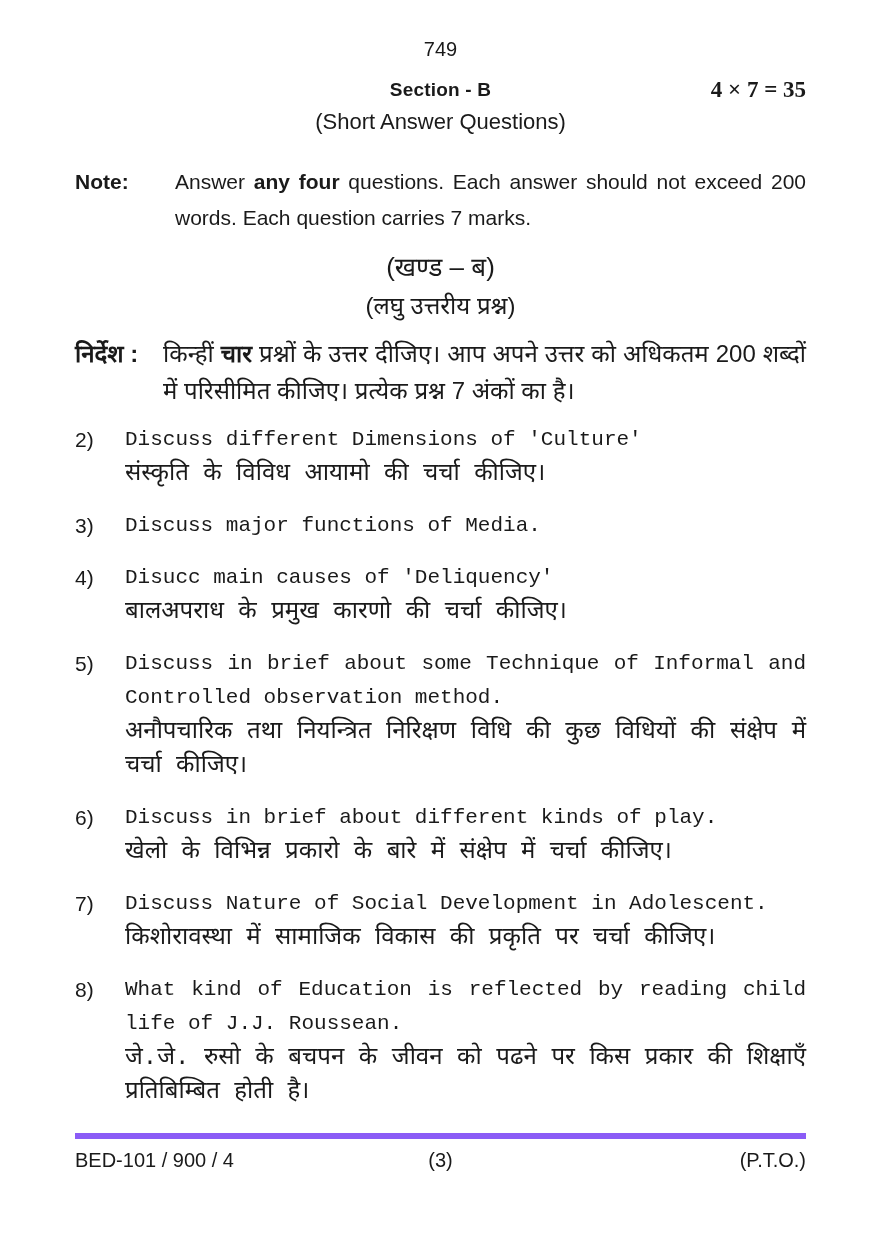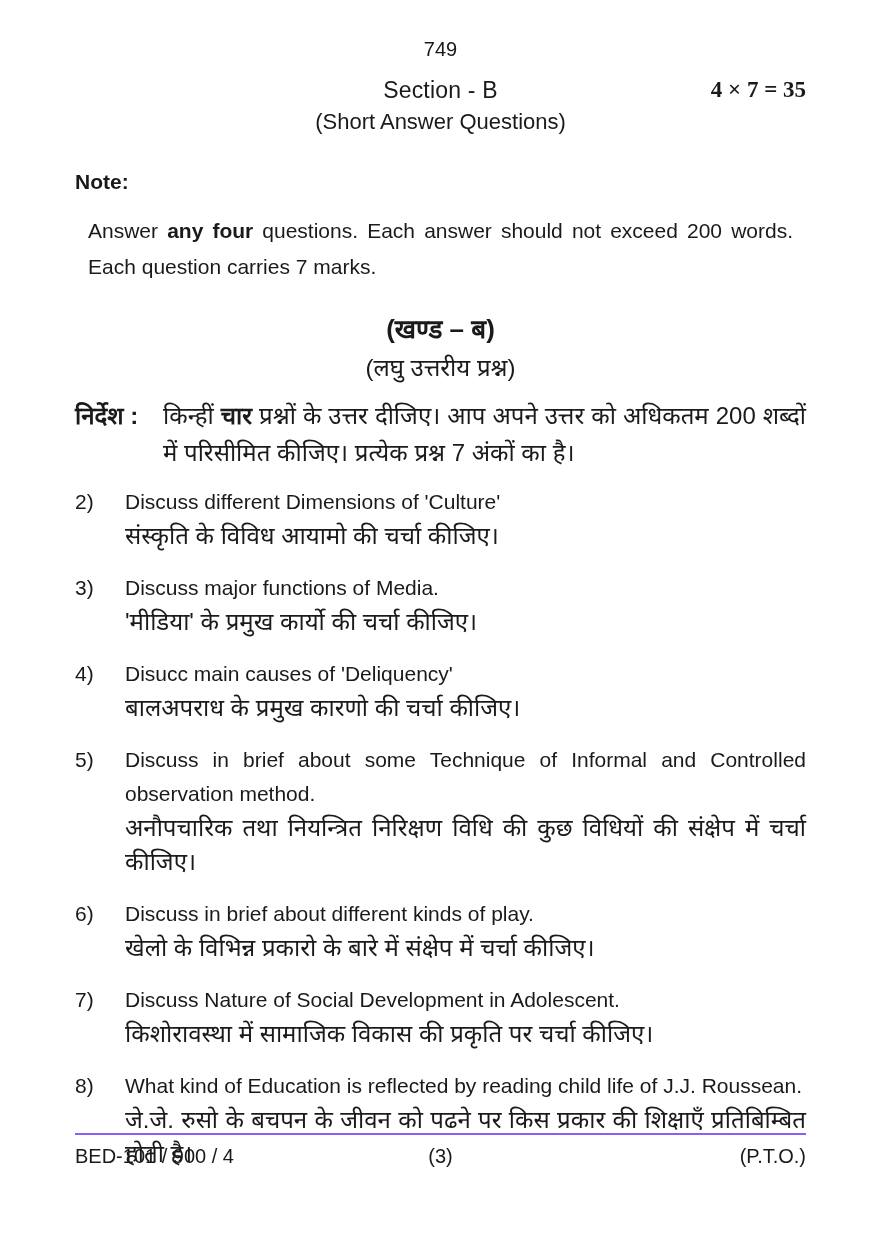--- a/index.html
+++ b/index.html
@@ -22,54 +22,54 @@
     font-size: 20px;
     line-height: 22px;
     margin-bottom: 16px;
   }
   .section-row {
     position: relative;
     text-align: center;
     margin-bottom: 4px;
   }
   .section-title {
-    font-size: 23px;
-    font-weight: normal;
+    font-size: 19px;
+    font-weight: bold;
     line-height: 28px;
     letter-spacing: 0.2px;
   }
   .section-marks {
     position: absolute;
     right: 0; top: 0;
     font-family: "Liberation Serif", serif;
     font-weight: bold;
     font-size: 23px;
     line-height: 28px;
   }
   .section-sub {
     text-align: center;
     font-size: 22px;
     line-height: 27px;
     margin-bottom: 29px;
   }
-  .hang-row { display: flex; margin-bottom: 14px; flex-direction: column; }
+  .hang-row { display: flex; margin-bottom: 14px; }
   .note-label {
     flex: none; width: 100px;
     font-size: 21px; font-weight: bold;
     line-height: 36px;
   }
   .note-text {
-    flex: 1; margin: 13px;
+    flex: 1; margin: 0;
     font-size: 21px; line-height: 36px;
     text-align: justify;
   }
   .hi { font-size: 24px; }
   .hi-heading {
     text-align: center;
-    font-weight: bold;
+    font-weight: normal;
     font-size: 26px;
     line-height: 34px;
     margin-top: 8px;
     margin-bottom: 5px;
   }
   .hi-sub {
     text-align: center;
     font-size: 24px;
     line-height: 34px;
     margin-bottom: 12px;
@@ -83,36 +83,36 @@
   .nirdesh-text {
     flex: 1; margin: 0;
     font-size: 24px; line-height: 37px;
     text-align: justify;
   }
   .q { display: flex; margin-bottom: 18px; }
   .q-num {
     flex: none; width: 50px;
     font-size: 21px; line-height: 34px;
   }
-  .q-body { flex: 1; }
+  .q-body { flex: 1; font-family: Liberation Mono, monospace; }
   .q-en {
     margin: 0;
     font-size: 21px; line-height: 34px;
     text-align: justify;
   }
   .q-hi {
     margin: 0;
     font-size: 24px; line-height: 34px;
     text-align: justify;
   }
   .footer {
     position: absolute;
     left: 75px; right: 75px;
     top: 1133px;
-    border-top: 2px solid #8b5cf6;
+    border-top: 6px solid #8b5cf6;
     padding-top: 9px;
     display: flex;
     font-size: 20px;
     line-height: 24px;
   }
   .footer > div { flex: 1; }
   .footer-center { text-align: center; }
   .footer-right { text-align: right; }
 </style>
 </head>
@@ -149,21 +149,20 @@
       <div class="q-body">
         <p class="q-en">Discuss different Dimensions of 'Culture'</p>
         <p class="q-hi">संस्कृति के विविध आयामो की चर्चा कीजिए।</p>
       </div>
     </div>
 
     <div class="q">
       <div class="q-num">3)</div>
       <div class="q-body">
         <p class="q-en">Discuss major functions of Media.</p>
-        <p class="q-hi">'मीडिया' के प्रमुख कार्यो की चर्चा कीजिए।</p>
       </div>
     </div>
 
     <div class="q">
       <div class="q-num">4)</div>
       <div class="q-body">
         <p class="q-en">Disucc main causes of 'Deliquency'</p>
         <p class="q-hi">बालअपराध के प्रमुख कारणो की चर्चा कीजिए।</p>
       </div>
     </div>

